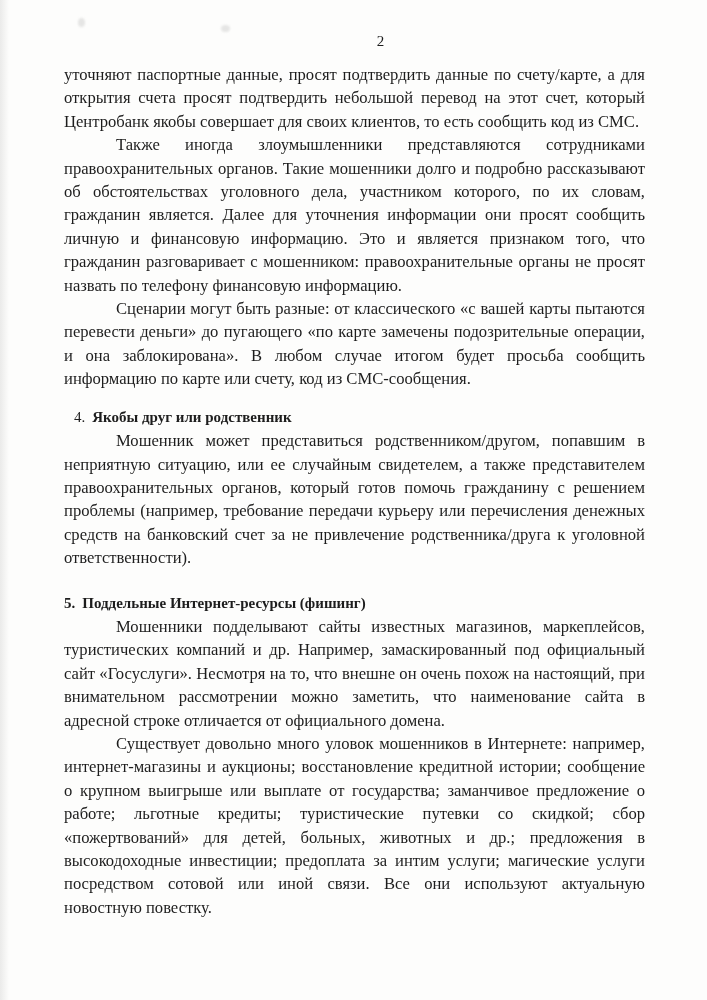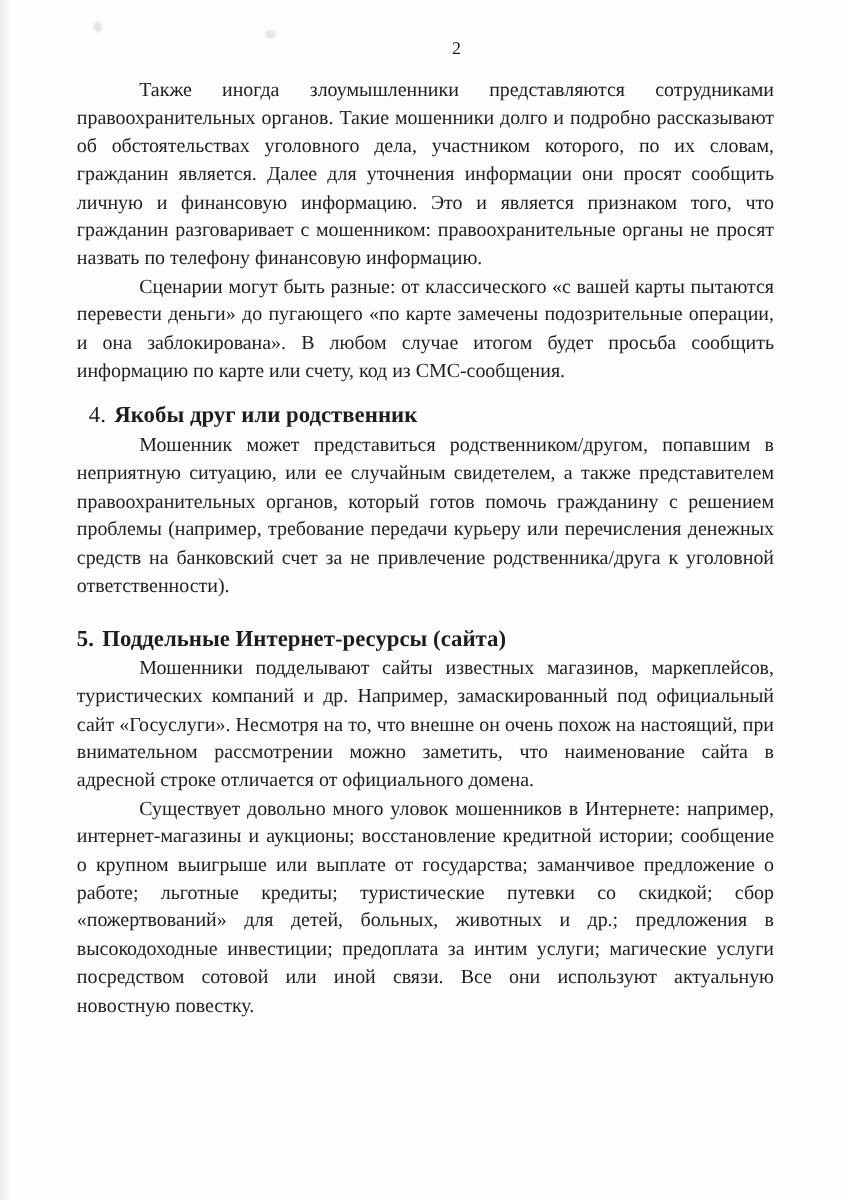--- a/index.html
+++ b/index.html
@@ -51,21 +51,21 @@
   }
   p.para {
     margin: 0;
     text-indent: 52px;
   }
   p.para.no-indent { text-indent: 0; }
   p.para.gap-before { }
 
   h2.heading {
     margin: 0;
-    font-size: 19px;
+    font-size: 15px;
     line-height: 23.4px;
     font-weight: normal;
     text-align: left;
   }
   h2.h4-style { margin-top: 15px; padding-left: 10px; }
   h2.h5-style { margin-top: 22px; }
   .h-num { margin-right: 7px; }
   .h4-style .h-num { font-weight: normal; }
   .h4-style .h-title { font-weight: bold; }
   .h5-style .h-num, .h5-style .h-title { font-weight: bold; }
@@ -76,33 +76,34 @@
 <div class="page">
 
   <div class="edge-shade"></div>
   <div class="speck speck-a"></div>
   <div class="speck speck-b"></div>
 
   <div class="page-number">2</div>
 
   <div class="content">
 
+    <p class="para no-indent">уточняют паспортные данные, просят подтвердить данные по счету/карте, а для открытия счета просят подтвердить небольшой перевод на этот счет, который Центробанк якобы совершает для своих клиентов, то есть сообщить код из СМС.</p>
 
     <p class="para">Также иногда злоумышленники представляются сотрудниками правоохранительных органов. Такие мошенники долго и подробно рассказывают об обстоятельствах уголовного дела, участником которого, по их словам, гражданин является. Далее для уточнения информации они просят сообщить личную и финансовую информацию. Это и является признаком того, что гражданин разговаривает с мошенником: правоохранительные органы не просят назвать по телефону финансовую информацию.</p>
 
     <p class="para">Сценарии могут быть разные: от классического «с вашей карты пытаются перевести деньги» до пугающего «по карте замечены подозрительные операции, и она заблокирована». В любом случае итогом будет просьба сообщить информацию по карте или счету, код из СМС-сообщения.</p>
 
     <h2 class="heading h4-style">
       <span class="h-num">4.</span><span class="h-title">Якобы друг или родственник</span>
     </h2>
 
     <p class="para">Мошенник может представиться родственником/другом, попавшим в неприятную ситуацию, или ее случайным свидетелем, а также представителем правоохранительных органов, который готов помочь гражданину с решением проблемы (например, требование передачи курьеру или перечисления денежных средств на банковский счет за не привлечение родственника/друга к уголовной ответственности).</p>
 
     <h2 class="heading h5-style">
-      <span class="h-num">5.</span><span class="h-title">Поддельные Интернет-ресурсы (сайта)</span>
+      <span class="h-num">5.</span><span class="h-title">Поддельные Интернет-ресурсы (фишинг)</span>
     </h2>
 
     <p class="para">Мошенники подделывают сайты известных магазинов, маркеплейсов, туристических компаний и др. Например, замаскированный под официальный сайт «Госуслуги». Несмотря на то, что внешне он очень похож на настоящий, при внимательном рассмотрении можно заметить, что наименование сайта в адресной строке отличается от официального домена.</p>
 
     <p class="para gap-before">Существует довольно много уловок мошенников в Интернете: например, интернет-магазины и аукционы; восстановление кредитной истории; сообщение о крупном выигрыше или выплате от государства; заманчивое предложение о работе; льготные кредиты; туристические путевки со скидкой; сбор «пожертвований» для детей, больных, животных и др.; предложения в высокодоходные инвестиции; предоплата за интим услуги; магические услуги посредством сотовой или иной связи.  Все они используют актуальную новостную повестку.</p>
 
   </div>
 </div>
 
 </body></html>

